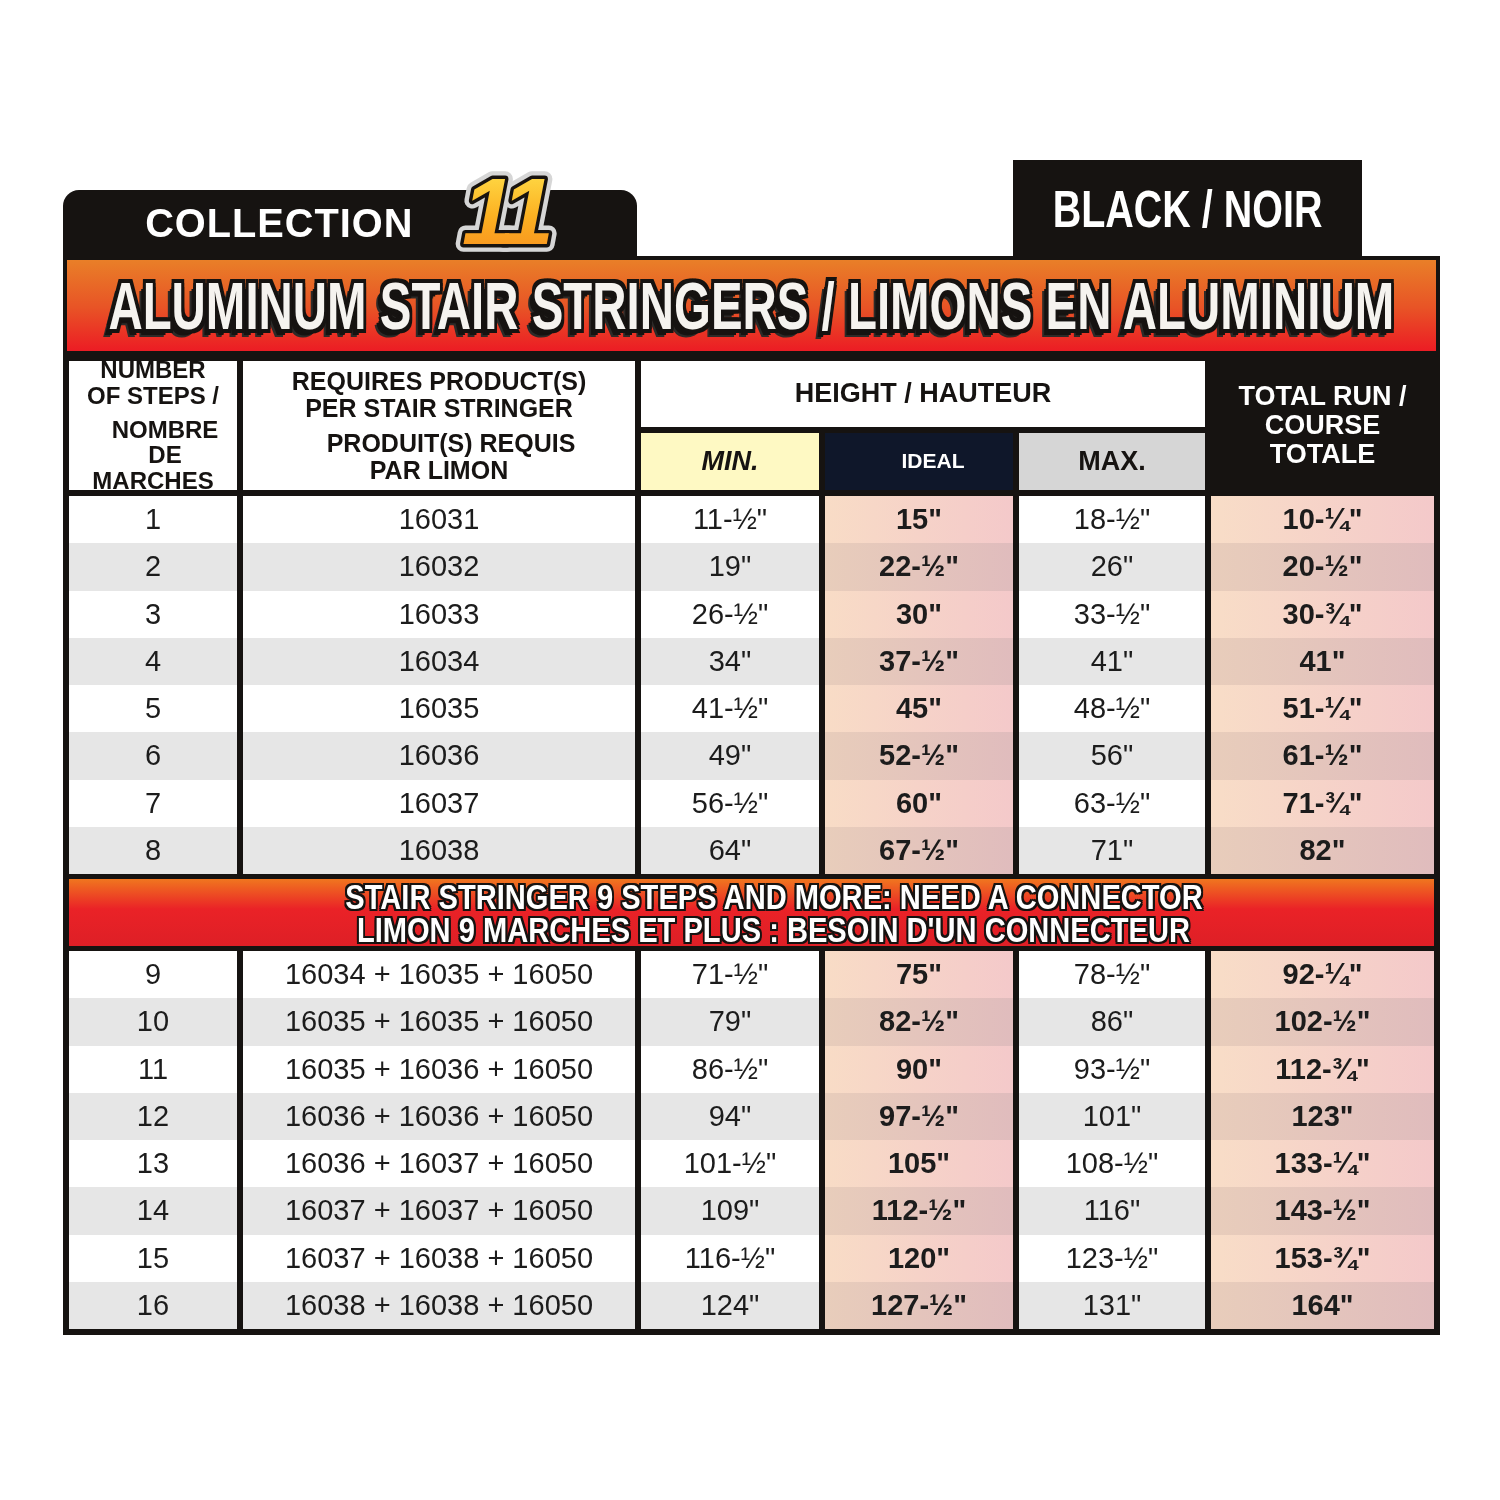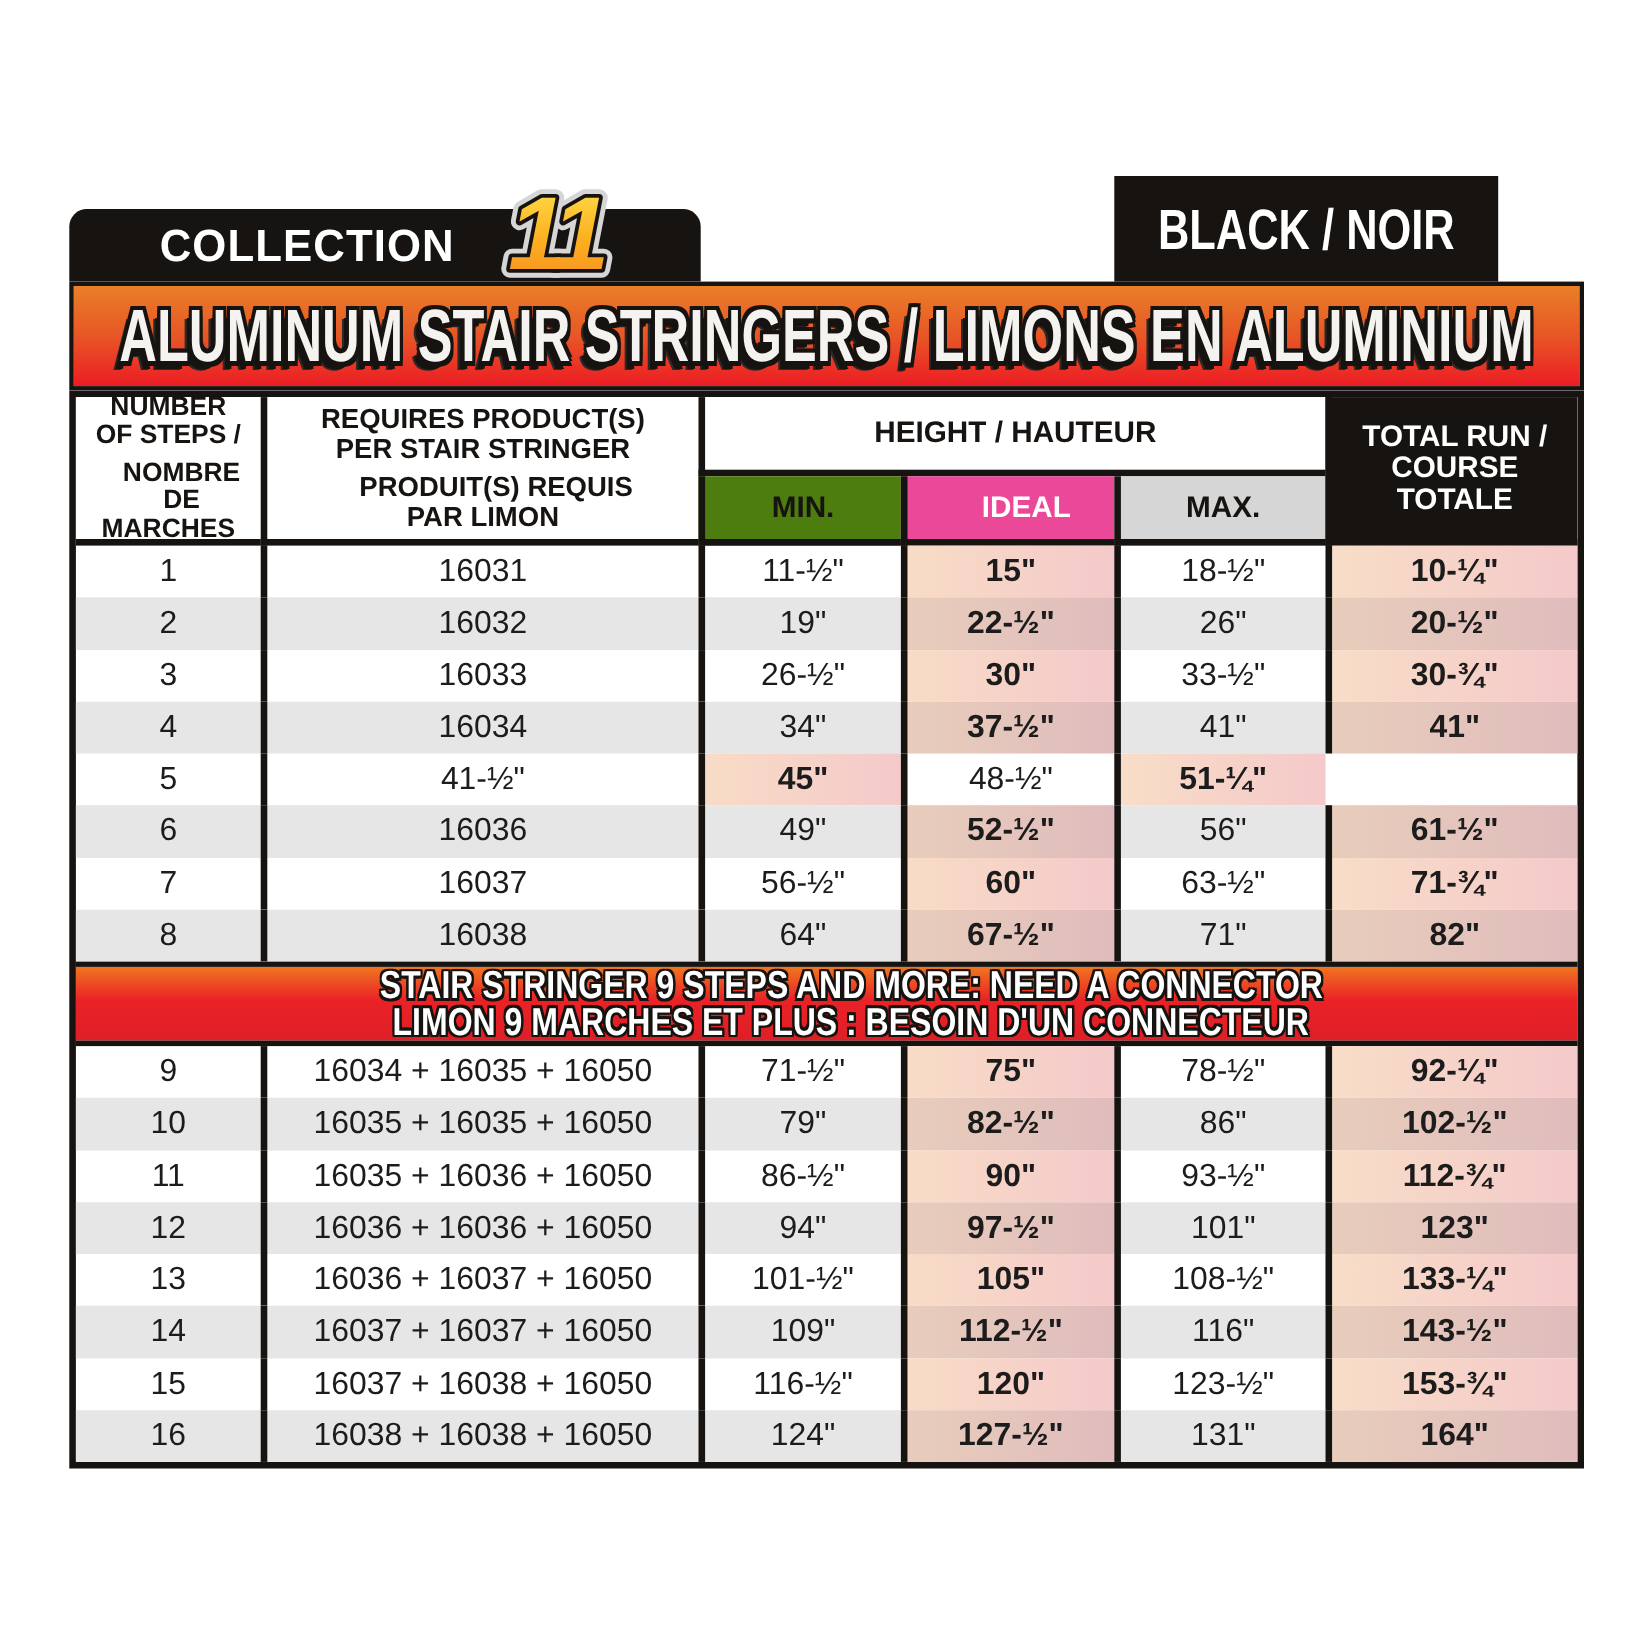--- a/index.html
+++ b/index.html
@@ -36,22 +36,22 @@
               border:6px solid #161311;background:#ffffff;}
   .cols{display:grid;grid-template-columns:168px 398px 184px 194px 192px 1fr;}
 
   
   .thead{grid-template-rows:72px 63px;background:#ffffff;}
   .hcell{box-sizing:border-box;display:flex;flex-direction:column;align-items:center;justify-content:center;
          text-align:center;font-weight:bold;color:#161311;line-height:1.08;}
   .h-steps{grid-row:1/span 2;grid-column:1;font-size:24px;border-bottom:6px solid #161311;}
   .h-products{grid-row:1/span 2;grid-column:2;font-size:25px;border-left:6px solid #161311;border-bottom:6px solid #161311;}
   .h-height{grid-row:1;grid-column:3/span 3;font-size:27px;border-left:6px solid #161311;border-bottom:6px solid #161311;}
-  .h-min{grid-row:2;grid-column:3;font-size:27px;background:#4d7c0f;border-left:6px solid #161311;border-bottom:6px solid #161311;}
-  .h-ideal{grid-row:2;grid-column:4;font-size:27px;background:#ec4899;color:#ffffff;border-left:6px solid #161311;border-bottom:6px solid #161311;padding-left:28px;}
+  .h-min{grid-row:2;grid-column:3;font-size:27px;background:#fef9c3;border-left:6px solid #161311;border-bottom:6px solid #161311;font-style:italic;}
+  .h-ideal{grid-row:2;grid-column:4;font-size:21px;background:#0f172a;color:#ffffff;border-left:6px solid #161311;border-bottom:6px solid #161311;padding-left:28px;}
   .h-max{grid-row:2;grid-column:5;font-size:27px;background:#d6d6d6;border-left:6px solid #161311;border-bottom:6px solid #161311;}
   .h-total{grid-row:1/span 2;grid-column:6;font-size:27px;background:#161311;color:#ffffff;border-left:6px solid #161311;border-bottom:6px solid #161311;}
   .hgap{margin-top:8px;margin-left:24px;}
 
   
   .row{height:47.25px;}
   .cell{box-sizing:border-box;display:flex;align-items:center;justify-content:center;
         font-size:29px;color:#1c1c1c;white-space:nowrap;}
   .c-products,.c-min,.c-ideal,.c-max,.c-total{border-left:6px solid #161311;}
   .row.alt .cell{background:#e6e6e6;}
@@ -154,20 +154,21 @@
         <div class="cols row alt">
           <div class="cell c-steps">4</div>
           <div class="cell c-products">16034</div>
           <div class="cell c-min">34"</div>
           <div class="cell c-ideal">37-½"</div>
           <div class="cell c-max">41"</div>
           <div class="cell c-total">41"</div>
         </div>
         <div class="cols row">
           <div class="cell c-steps">5</div>
+          <div class="cell c-products">16035</div>
           <div class="cell c-min">41-½"</div>
           <div class="cell c-ideal">45"</div>
           <div class="cell c-max">48-½"</div>
           <div class="cell c-total">51-¼"</div>
         </div>
         <div class="cols row alt">
           <div class="cell c-steps">6</div>
           <div class="cell c-products">16036</div>
           <div class="cell c-min">49"</div>
           <div class="cell c-ideal">52-½"</div>

